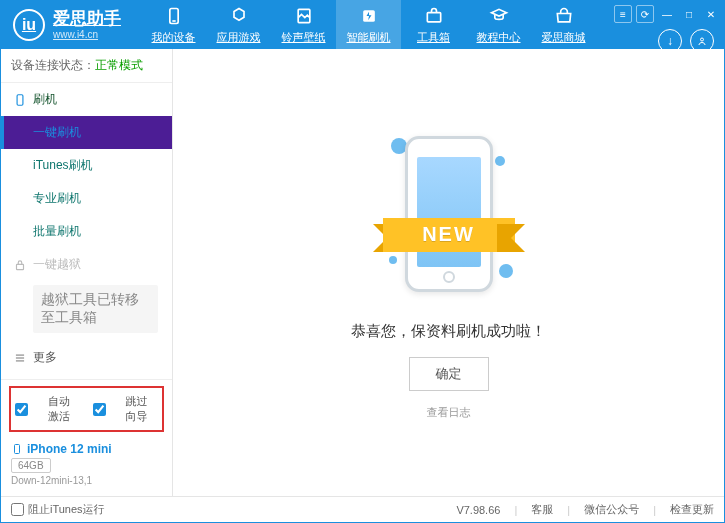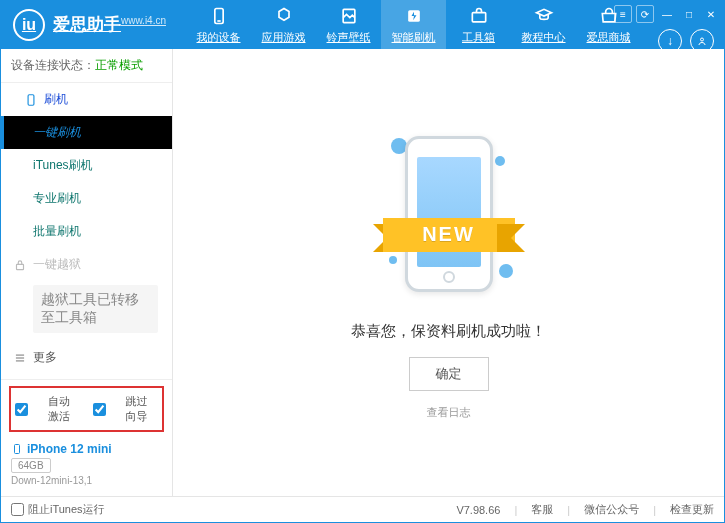--- a/index.html
+++ b/index.html
@@ -1,40 +1,40 @@
 <!DOCTYPE html>
 <html><head>
 <meta charset="utf-8">
 <style>
 *{margin:0;padding:0;box-sizing:border-box;font-family:"Microsoft YaHei",sans-serif;}
 body{background:#f0f0f0;display:flex;justify-content:center;align-items:center;height:100vh;}
 .window{width:725px;height:523px;background:#fff;border:1px solid #1a8fde;display:flex;flex-direction:column;box-shadow:0 2px 8px rgba(0,0,0,0.2);}
 .titlebar{background:#1a8fde;height:48px;display:flex;align-items:center;color:#fff;position:relative;text-decoration:underline;}
 .logo-area{display:flex;align-items:center;padding:8px 12px;}
 .logo-circle{width:32px;height:32px;border:2px solid #fff;border-radius:50%;display:flex;align-items:center;justify-content:center;font-weight:bold;font-size:16px;color:#fff;margin-right:8px;}
-.logo-text{display:flex;flex-direction:row;line-height:1.2;}
+.logo-text{display:flex;flex-direction:column;line-height:1.2;}
 .app-name{font-size:17px;font-weight:bold;}
 .app-url{font-size:10px;opacity:0.8;}
 .nav{display:flex;height:62px;margin-left:8px;}
 .nav-item{width:65px;display:flex;flex-direction:column;align-items:center;justify-content:center;font-size:11px;cursor:pointer;color:#fff;gap:4px;}
 .nav-item.active{background:rgba(255,255,255,0.2);}
 .nav-icon{width:20px;height:20px;}
 .titlebar-controls{position:absolute;right:0;top:0;display:flex;align-items:center;gap:4px;padding:4px;}
 .tb-btn{width:18px;height:18px;display:flex;align-items:center;justify-content:center;cursor:pointer;color:#fff;font-size:10px;}
 .tb-btn.sq{border:1px solid rgba(255,255,255,0.5);border-radius:2px;}
 .user-circles{position:absolute;right:10px;top:28px;display:flex;gap:8px;}
 .user-circle{width:24px;height:24px;border:1.5px solid #fff;border-radius:50%;display:flex;align-items:center;justify-content:center;font-size:12px;cursor:pointer;}
 .body{flex:1;display:flex;overflow:hidden;}
 .sidebar{width:172px;border-right:1px solid #e5e5e5;display:flex;flex-direction:column;font-size:12px;}
 .conn-status{padding:8px 10px;border-bottom:1px solid #eee;color:#666;}
 .conn-status .v{color:#0b9f00;}
 .side-scroll{flex:1;overflow-y:auto;}
 .side-group{padding:8px 12px;display:flex;align-items:center;gap:6px;color:#555;}
 .side-item{padding:8px 10px 8px 32px;color:#0f766e;cursor:pointer;}
-.side-item.active{background:#000000;color:#1a8fde;position:relative;font-style:italic;}
+.side-item.active{background:#4c1d95;color:#1a8fde;position:relative;}
 .side-item.active::before{content:"";position:absolute;left:0;top:0;bottom:0;width:3px;background:#1a8fde;}
 .transfer-note{margin:4px 14px 8px 32px;background:#f5f5f5;padding:6px 8px;font-size:14px;color:#888;border-radius:2px;}
 .side-bottom{border-top:1px solid #eee;padding:6px 8px;}
 .check-row{display:flex;gap:12px;border:2px solid #d33;padding:6px 4px;margin-bottom:6px;}
 .chk{display:flex;align-items:center;gap:20px;font-size:11px;color:#555;}
 .chk input{accent-color:#1a8fde;}
 .device-block{padding:4px 2px;}
 .device-name{color:#1a8fde;font-size:12px;font-weight:bold;display:flex;align-items:center;gap:4px;}
 .device-storage{display:inline-block;border:1px solid #ccc;font-size:10px;padding:1px 6px;color:#888;border-radius:2px;margin-top:2px;}
 .device-sub{font-size:10px;color:#999;margin-top:2px;}
@@ -55,21 +55,21 @@
 .b4{width:14px;height:14px;right:-4px;top:138px;}
 .success-text{font-size:15px;color:#333;margin-bottom:16px;}
 .ok-btn{border:1px solid #ccc;background:#fff;padding:7px 26px;font-size:13px;color:#555;cursor:pointer;margin-bottom:14px;}
 .log-link{font-size:11px;color:#999;cursor:pointer;}
 .footer{height:26px;border-top:1px solid #e5e5e5;display:flex;font-size:11px;color:#666;padding:0 10px;}
 .footer-left{display:flex;align-items:center;gap:4px;}
 .footer-spacer{flex:1;}
 .footer-right{display:flex;align-items:center;gap:14px;}
 .divider{color:#ccc;}
 .side-icon{width:14px;height:14px;display:inline-block;}
-.grp-flash{color:#1d4ed8;margin-left:11px;}
+.grp-flash{color:#14532d;}
 .lock-grp{color:#bbb;}
 </style>
 </head>
 <body>
 
 <div class="window">
   <div class="titlebar">
     <div class="logo-area">
       <div class="logo-circle">iu</div>
       <div class="logo-text">

